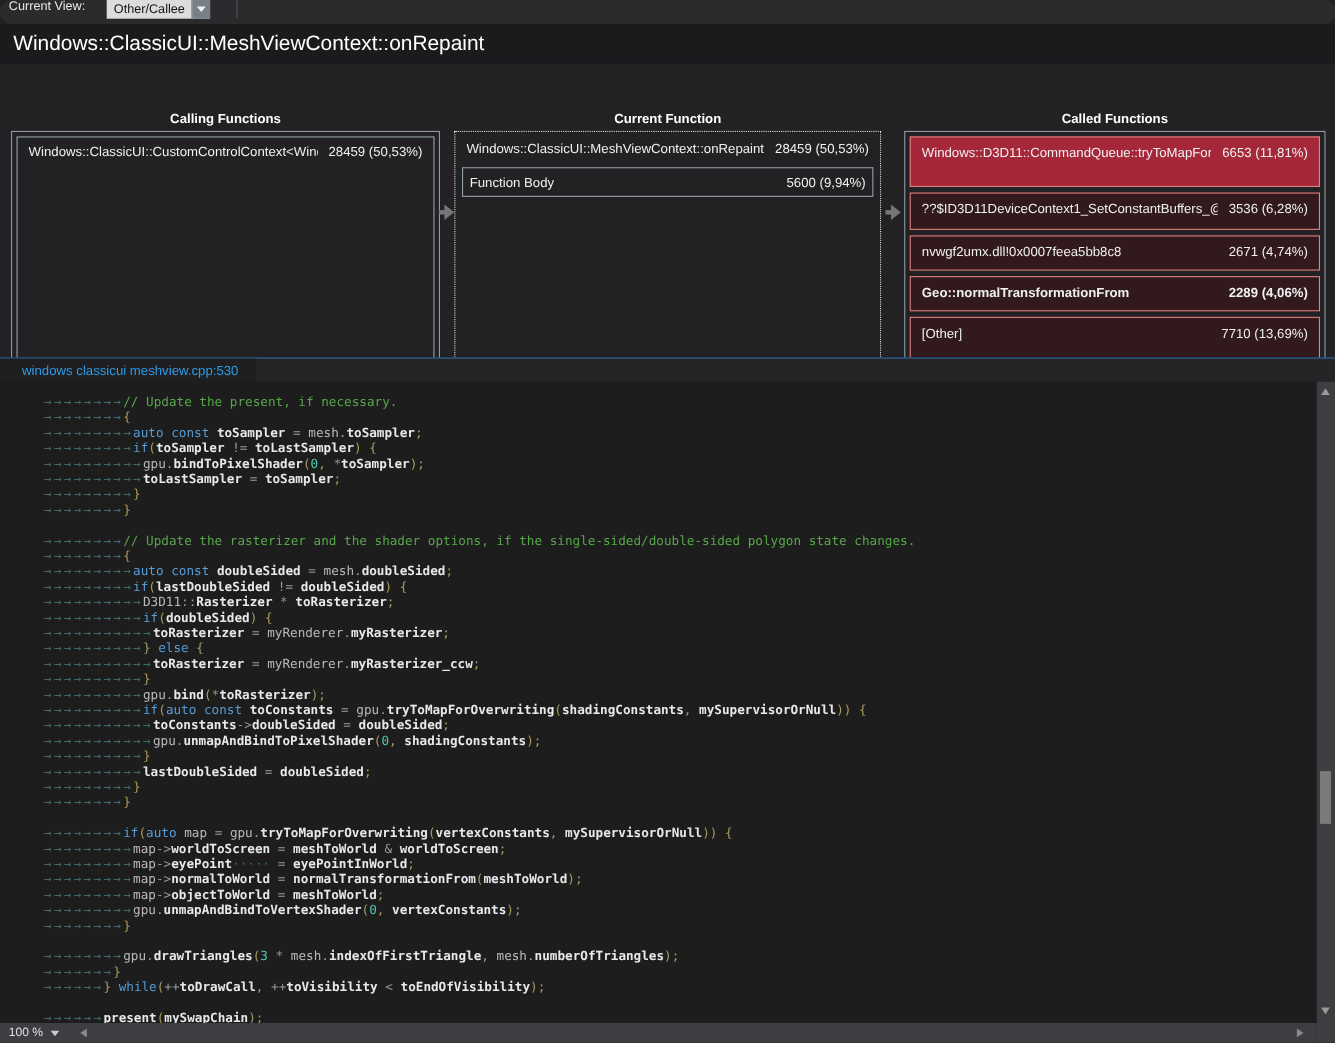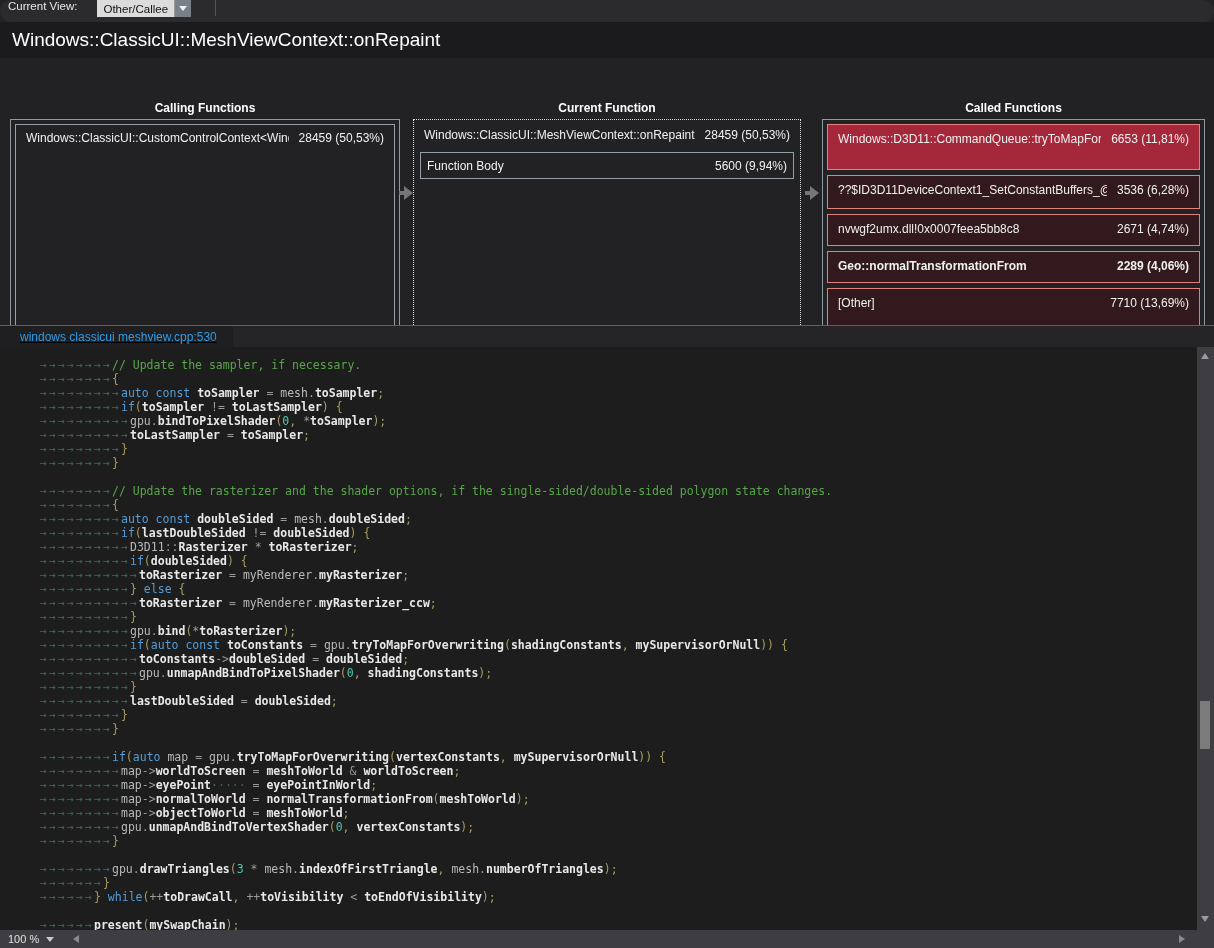--- a/index.html
+++ b/index.html
@@ -44,21 +44,21 @@
   .fb-box .box-row { width:100%; padding:0 2px; }
   .called-box { margin-bottom:5px; padding:3px 4px; }
   .arrow { position:absolute; width:15px; height:14px; }
   .arrow .tail { position:absolute; left:0; top:5px; width:6px; height:4px; background:#767676; }
   .arrow .head { position:absolute; left:5px; top:0; width:0; height:0;
                  border-top:7px solid transparent; border-bottom:7px solid transparent;
                  border-left:9px solid #767676; }
 
   
   .tabbar { position:absolute; left:0; top:325px; width:1214px; height:22px;
-            background:#252527; border-top:1px solid #2a6da5; display:flex;text-decoration:underline; }
+            background:#252527; border-top:1px solid #2a6da5; display:flex; }
   .tab { display:flex; align-items:center; height:100%; padding:0 16px 0 20px;
          background:#1f1f21; color:#2f9be6; font-size:12px; }
 
   
   .gutter { position:absolute; left:0; top:347px; width:28px; height:583px; background:#1a1a1b; }
   .codearea { position:absolute; left:0; top:347px; width:1197px; height:583px;
               background:#1d1d1d; overflow:hidden; padding:11px 0 0 40px;
               font-family:"DejaVu Sans Mono", monospace; font-size:11.5px; }
   .code-line { height:14px; line-height:14px; white-space:pre; }
   .tb { color:#3c6a6a; display:inline-block; width:9px; }
@@ -189,21 +189,21 @@
     </div>
 
   </div>
 
   <div class="tabbar">
     <div class="tab">windows classicui meshview.cpp:530</div>
   </div>
 
   <div class="gutter"></div>
   <div class="codearea" id="code">
-      <div class="code-line"><span class="tb">→</span><span class="tb">→</span><span class="tb">→</span><span class="tb">→</span><span class="tb">→</span><span class="tb">→</span><span class="tb">→</span><span class="tb">→</span><span class="cm">// Update the sampler, if necessary.</span></div>
+      <div class="code-line"><span class="tb">→</span><span class="tb">→</span><span class="tb">→</span><span class="tb">→</span><span class="tb">→</span><span class="tb">→</span><span class="tb">→</span><span class="tb">→</span><span class="cm">// Update the present, if necessary.</span></div>
       <div class="code-line"><span class="tb">→</span><span class="tb">→</span><span class="tb">→</span><span class="tb">→</span><span class="tb">→</span><span class="tb">→</span><span class="tb">→</span><span class="tb">→</span><span class="pn">{</span></div>
       <div class="code-line"><span class="tb">→</span><span class="tb">→</span><span class="tb">→</span><span class="tb">→</span><span class="tb">→</span><span class="tb">→</span><span class="tb">→</span><span class="tb">→</span><span class="tb">→</span><span class="kw">auto const </span><span class="fn">toSampler</span><span class="op"> = </span><span class="id">mesh</span><span class="op">.</span><span class="fn">toSampler</span><span class="pn">;</span></div>
       <div class="code-line"><span class="tb">→</span><span class="tb">→</span><span class="tb">→</span><span class="tb">→</span><span class="tb">→</span><span class="tb">→</span><span class="tb">→</span><span class="tb">→</span><span class="tb">→</span><span class="kw">if</span><span class="pn">(</span><span class="fn">toSampler</span><span class="op"> != </span><span class="fn">toLastSampler</span><span class="pn">) {</span></div>
       <div class="code-line"><span class="tb">→</span><span class="tb">→</span><span class="tb">→</span><span class="tb">→</span><span class="tb">→</span><span class="tb">→</span><span class="tb">→</span><span class="tb">→</span><span class="tb">→</span><span class="tb">→</span><span class="id">gpu</span><span class="op">.</span><span class="fn">bindToPixelShader</span><span class="pn">(</span><span class="nm">0</span><span class="pn">, </span><span class="op">*</span><span class="fn">toSampler</span><span class="pn">);</span></div>
       <div class="code-line"><span class="tb">→</span><span class="tb">→</span><span class="tb">→</span><span class="tb">→</span><span class="tb">→</span><span class="tb">→</span><span class="tb">→</span><span class="tb">→</span><span class="tb">→</span><span class="tb">→</span><span class="fn">toLastSampler</span><span class="op"> = </span><span class="fn">toSampler</span><span class="pn">;</span></div>
       <div class="code-line"><span class="tb">→</span><span class="tb">→</span><span class="tb">→</span><span class="tb">→</span><span class="tb">→</span><span class="tb">→</span><span class="tb">→</span><span class="tb">→</span><span class="tb">→</span><span class="pn">}</span></div>
       <div class="code-line"><span class="tb">→</span><span class="tb">→</span><span class="tb">→</span><span class="tb">→</span><span class="tb">→</span><span class="tb">→</span><span class="tb">→</span><span class="tb">→</span><span class="pn">}</span></div>
       <div class="code-line"></div>
       <div class="code-line"><span class="tb">→</span><span class="tb">→</span><span class="tb">→</span><span class="tb">→</span><span class="tb">→</span><span class="tb">→</span><span class="tb">→</span><span class="tb">→</span><span class="cm">// Update the rasterizer and the shader options, if the single-sided/double-sided polygon state changes.</span></div>
       <div class="code-line"><span class="tb">→</span><span class="tb">→</span><span class="tb">→</span><span class="tb">→</span><span class="tb">→</span><span class="tb">→</span><span class="tb">→</span><span class="tb">→</span><span class="pn">{</span></div>

